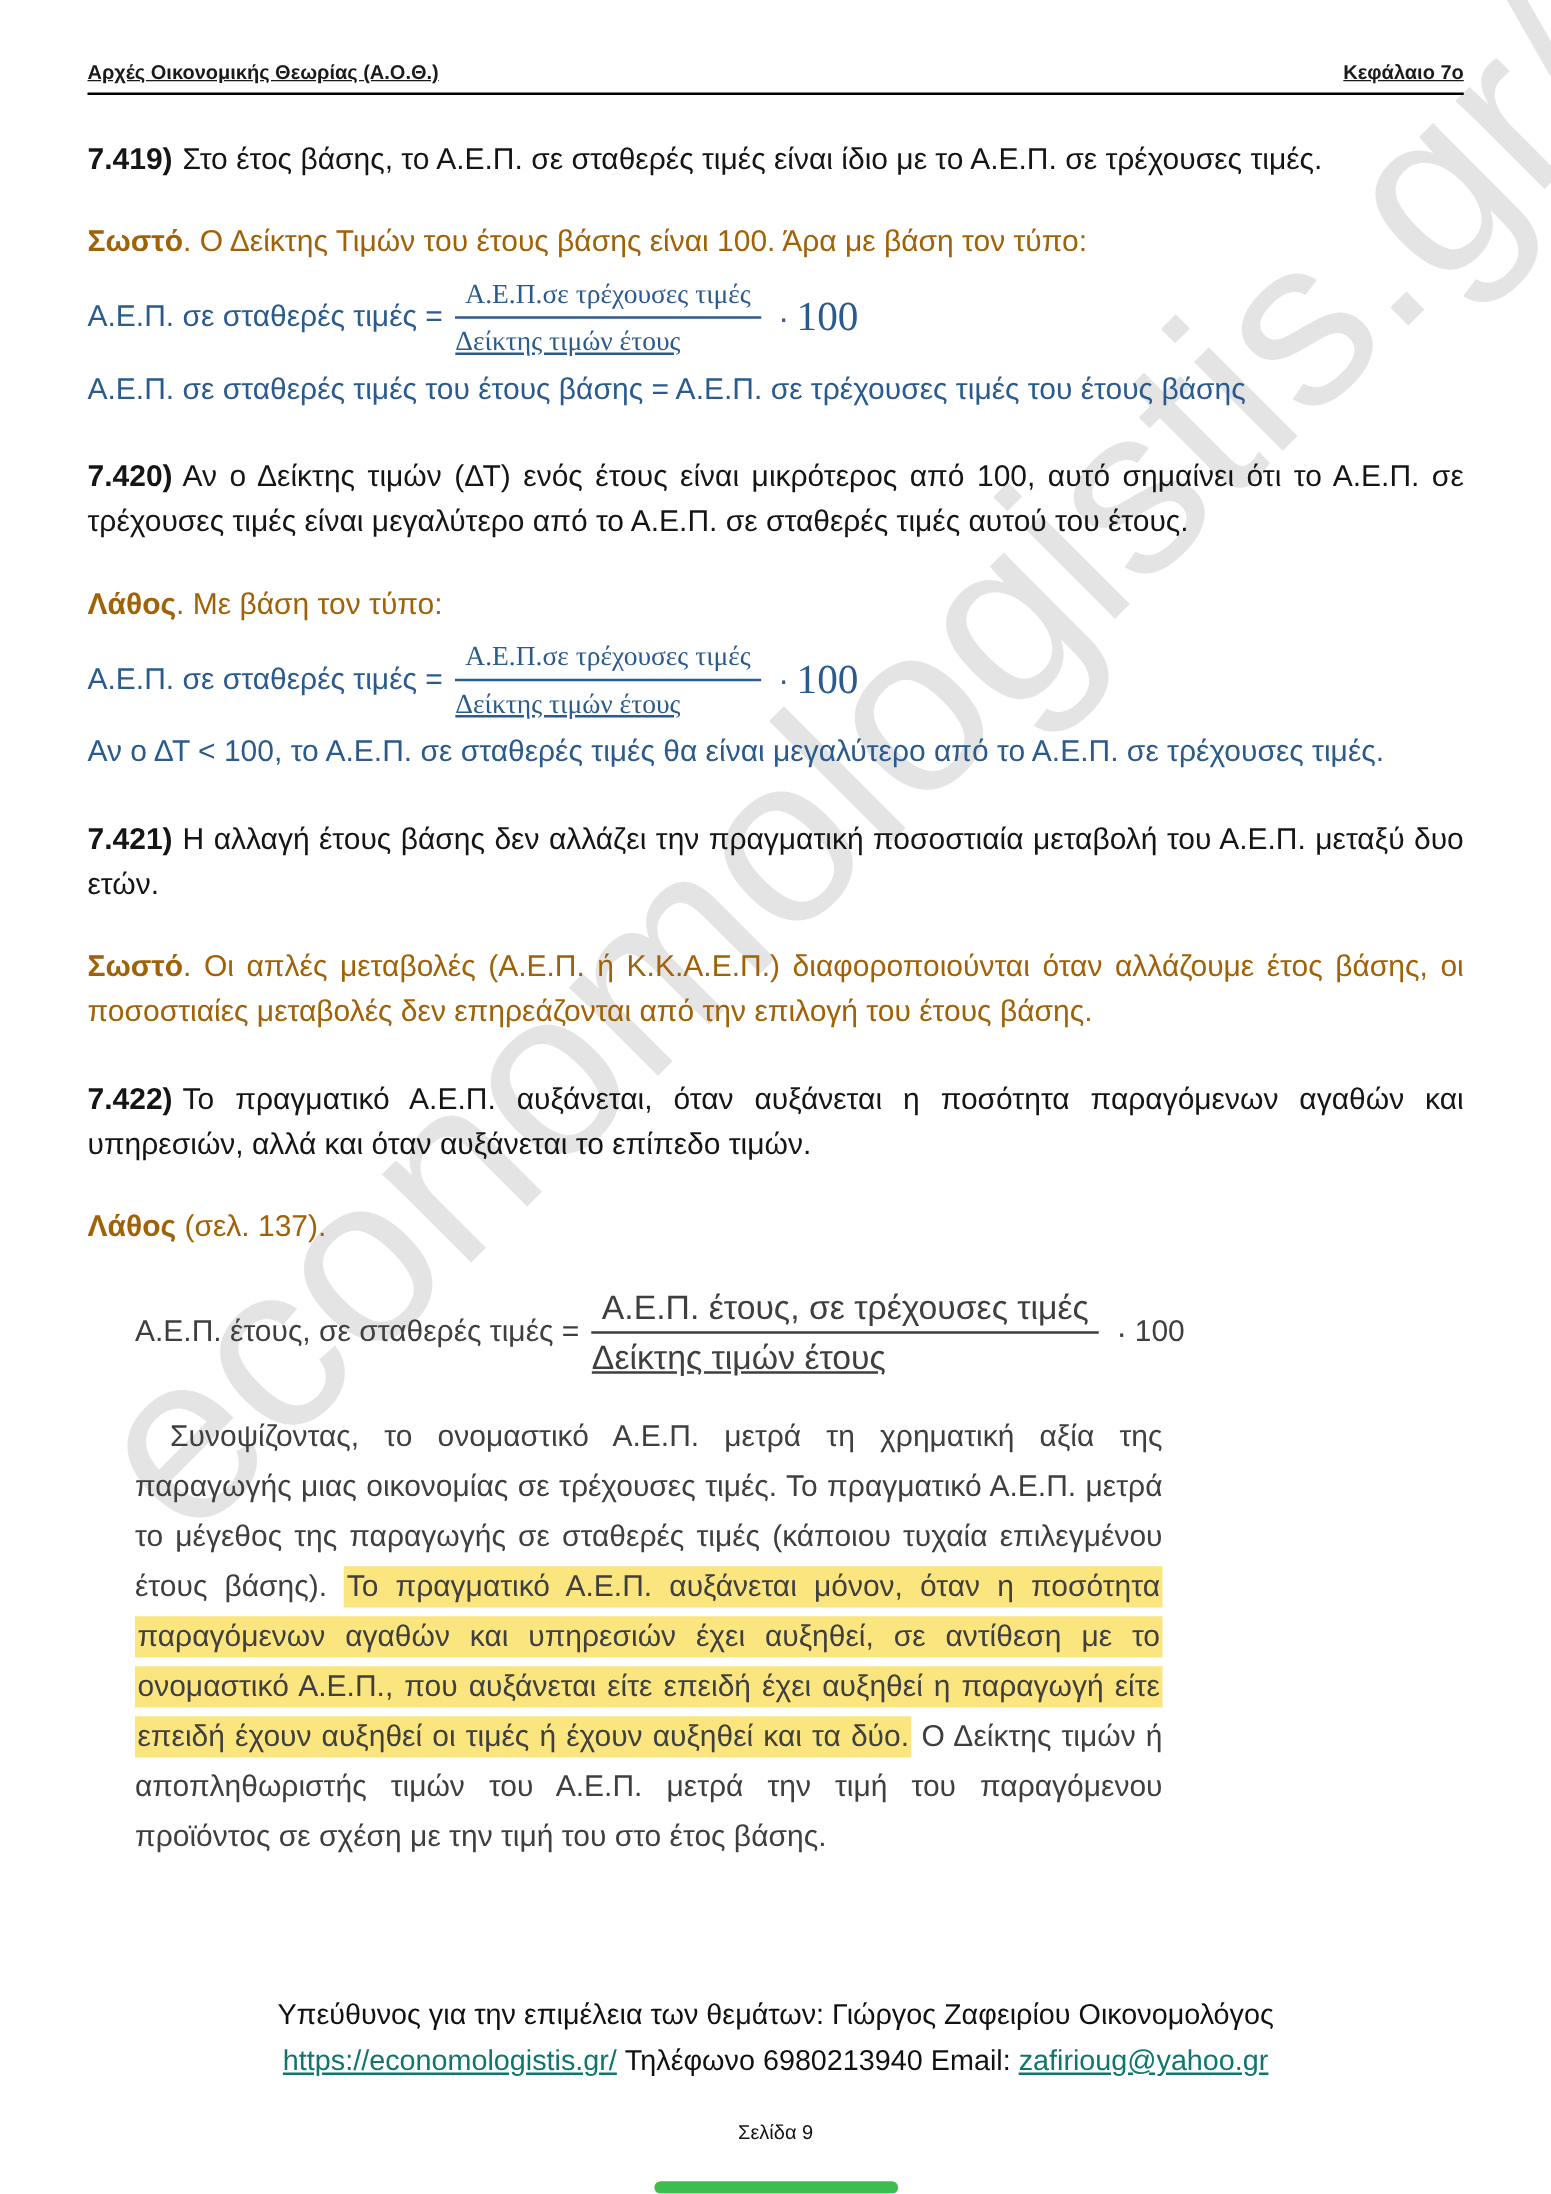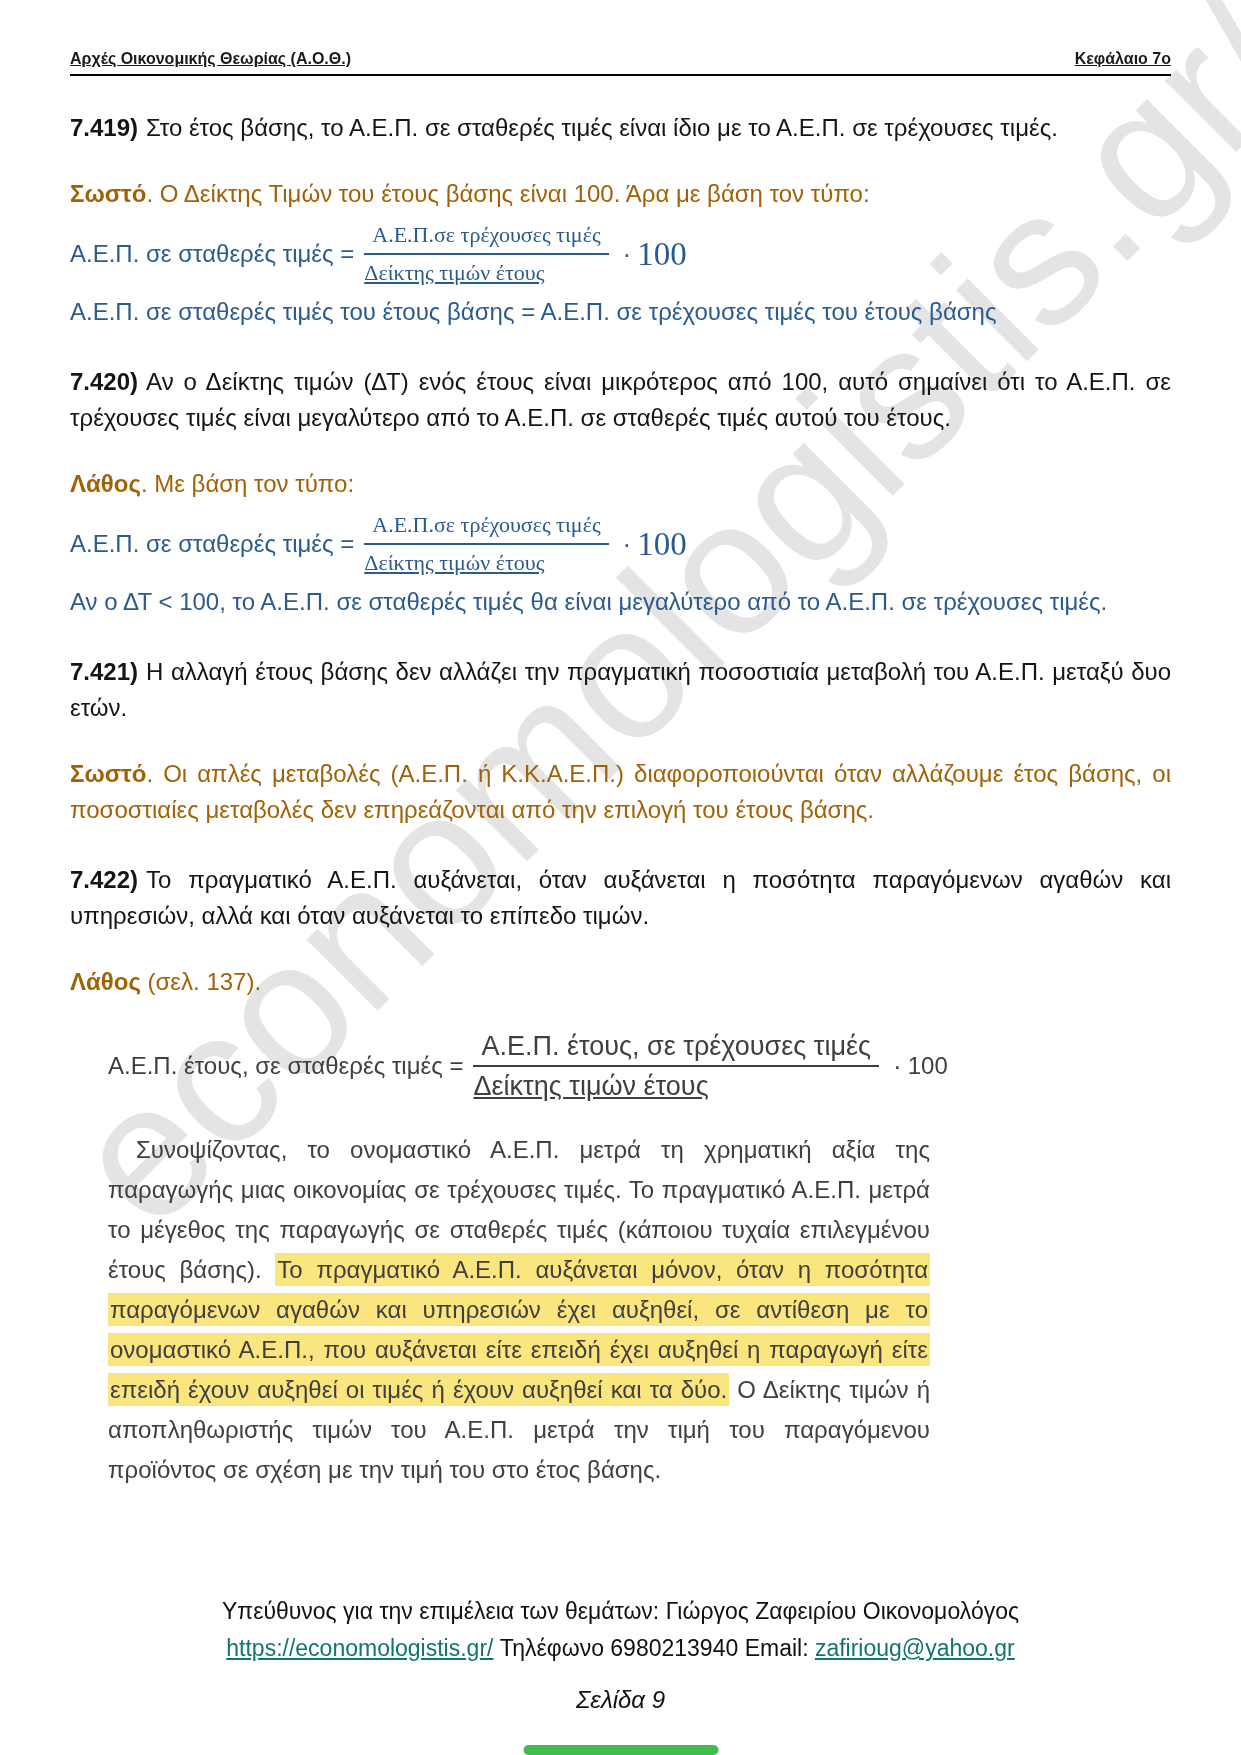--- a/index.html
+++ b/index.html
@@ -102,21 +102,21 @@
     font-size:23px;
     z-index:1;
     color:#111;
   }
   .footer .line2{margin-top:10px;}
   .link{
     color:#0f766e;
     text-decoration:underline;
     cursor:pointer;
   }
-  .pageno{margin-top:24px;font-size:24px;font-style:italic;}
+  .pageno{margin-top:36px;font-size:16px;}
   .bottom-bar{
     position:absolute;
     left:50%;
     transform:translateX(-50%);
     bottom:0;
     width:195px;
     height:10px;
     border-radius:5px;
     background:#3dbd4e;
     z-index:2;

